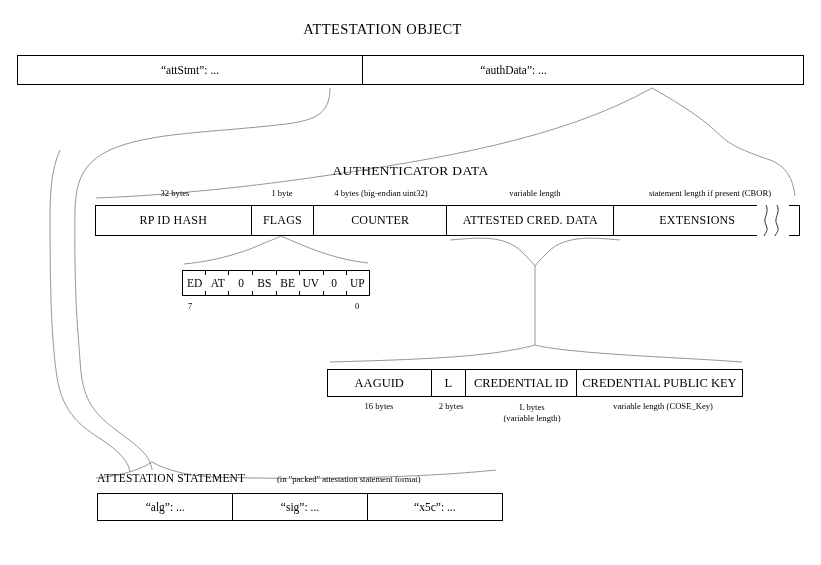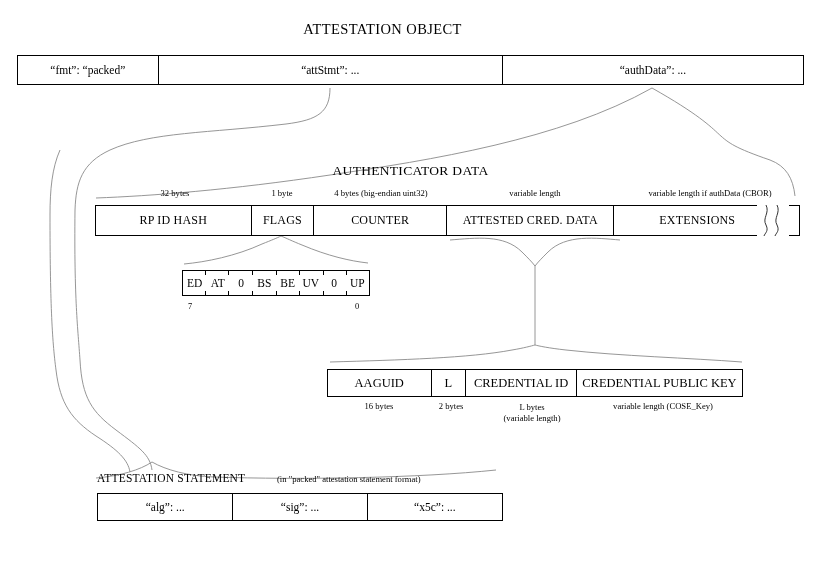--- a/index.html
+++ b/index.html
@@ -99,38 +99,35 @@
     <path d="M 620,240 C 596,238 566,234 548,252 C 542,258 538,262 535,266"></path>
     <path d="M 535,266 L 535,345"></path>
     <path d="M 330,362 C 400,360 470,358 512,350 C 524,348 531,346 535,345"></path>
     <path d="M 742,362 C 690,358 620,356 566,350 C 548,348 539,346 535,345"></path>
 
   </svg>
 
   <div class="title-main">ATTESTATION OBJECT</div>
 
   <div class="row" id="obj-row">
-    <div class="cell" style="width:141px;">
-      <span>“fmt”: “packed”</span>
-    </div>
     <div class="cell" style="width:345px;">
       <span>“attStmt”: ...</span>
     </div>
     <div class="cell" style="width:301px;">
       <span>“authData”: ...</span>
     </div>
   </div>
 
   <div class="title-auth">AUTHENTICATOR DATA</div>
 
   <div class="cap" style="left:110px;top:189px;width:130px;">32 bytes</div>
   <div class="cap" style="left:240px;top:189px;width:84px;">1 byte</div>
   <div class="cap" style="left:316px;top:189px;width:130px;">4 bytes (big-endian uint32)</div>
   <div class="cap" style="left:468px;top:189px;width:134px;">variable length</div>
-  <div class="cap" style="left:620px;top:189px;width:180px;">variable length if authData (CBOR)</div>
+  <div class="cap" style="left:620px;top:189px;width:180px;">statement length if present (CBOR)</div>
 
   <div class="row" id="auth-row">
     <div class="cell" style="width:156px;">
       <span>RP ID HASH</span>
     </div>
     <div class="cell" style="width:63px;">
       <span>FLAGS</span>
     </div>
     <div class="cell" style="width:133px;">
       <span>COUNTER</span>

